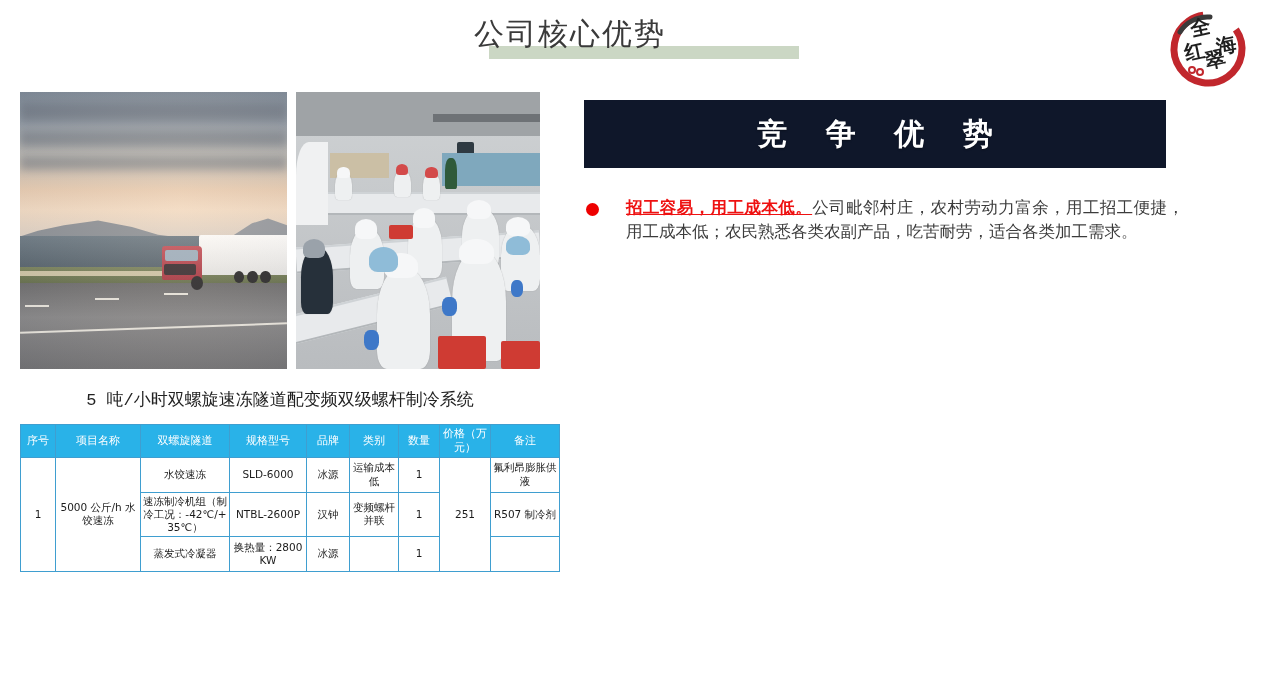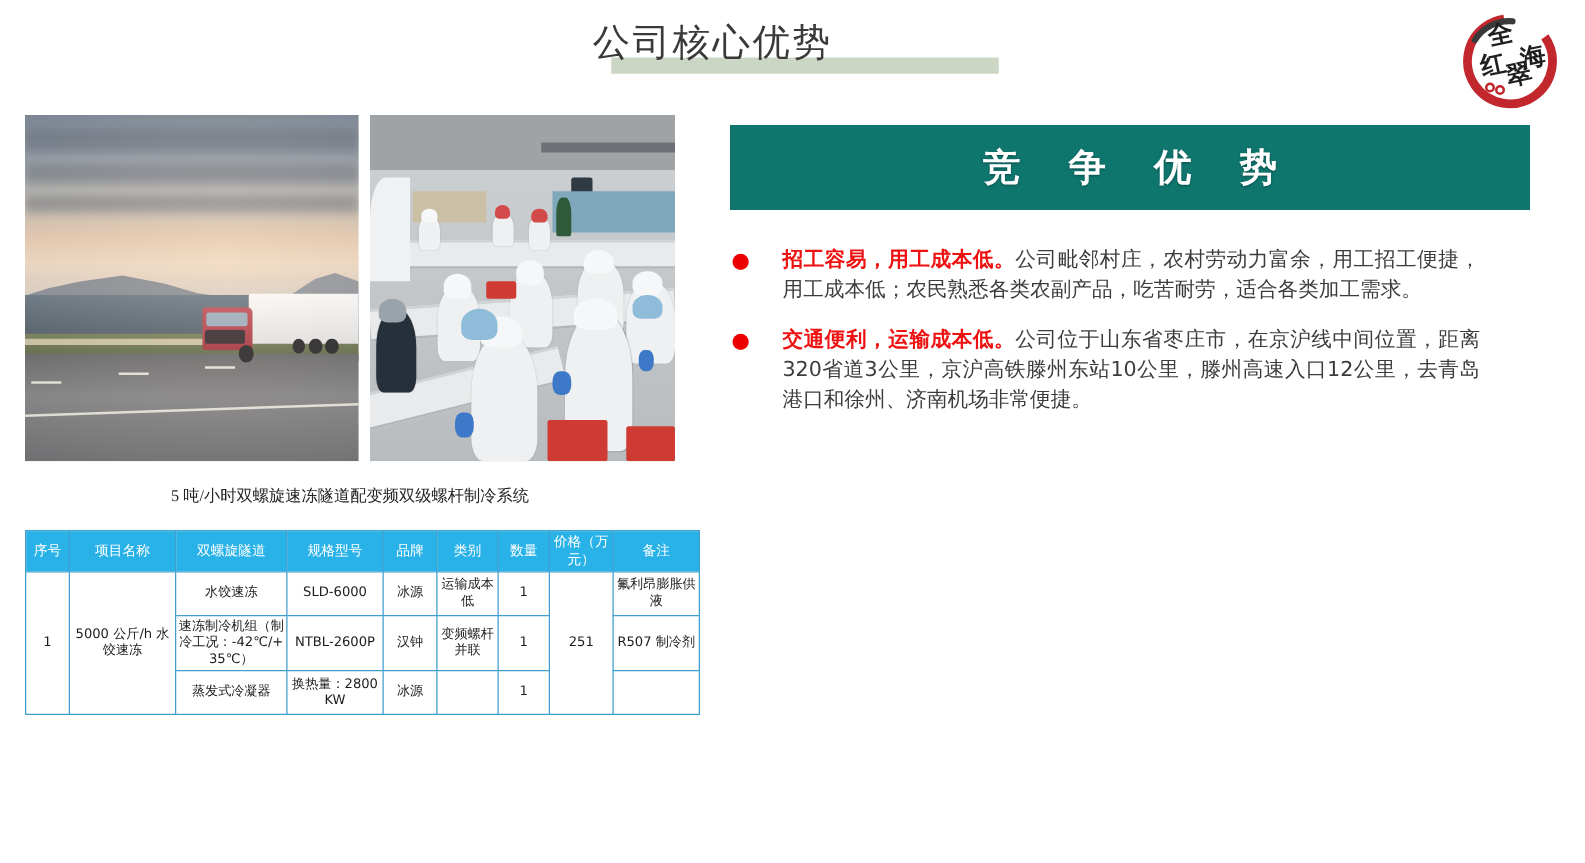--- a/index.html
+++ b/index.html
@@ -59,58 +59,58 @@
   .hat{position:absolute;background:#f6f7f8;border-radius:50% 50% 30% 30%;}
   .hat.red{background:#d34a4a;}
   .hat.blue{background:#7fb2d6;}
   .glove{position:absolute;background:#3e78c8;border-radius:40%;}
   .crate{position:absolute;background:#cf3b33;border-radius:2px;}
   .pl-dark{position:absolute;background:#6e7276;}
   .pl-screen{position:absolute;background:#2f3a42;border-radius:2px;}
 
   .photo-caption{
     position:absolute;left:20px;top:388px;width:520px;text-align:center;
-    font-size:13px;color:#222;font-family:Liberation Serif, serif;
+    font-size:17px;color:#222;font-family:Liberation Mono, monospace;
   }
   
   .spec-table{
     position:absolute;left:20px;top:424px;width:516px;
     border-collapse:collapse;table-layout:fixed;
     font-size:10.5px;color:#1b1b1b;
   }
   .spec-table th,.spec-table td{
     border:1px solid #3f9ed0;text-align:center;vertical-align:middle;
     padding:2px 1px;line-height:1.25;word-break:break-all;
   }
   .spec-table thead th{
     background:#29b2e8;color:#ffffff;font-weight:normal;height:26px;font-size:11px;
   }
   .spec-table td{background:#ffffff;height:30px;}
   .c0{width:32px}.c1{width:82px}.c2{width:86px}.c3{width:74px}
   .c4{width:40px}.c5{width:46px}.c6{width:38px}.c7{width:48px}.c8{width:66px}
   
   .adv-box{
-    position:absolute;left:584px;top:100px;width:640px;height:68px;
-    background:#0f766e;display:flex;align-items:center;justify-content:center;
+    position:absolute;left:584px;top:100px;width:582px;height:68px;
+    background:#0f172a;display:flex;align-items:center;justify-content:center;
   }
   .adv-box span{
     color:#ffffff;font-size:30px;letter-spacing:14px;text-indent:14px;font-weight:bold;
     text-shadow:0 1px 2px rgba(0,0,0,.35);
   }
   .bullets{position:absolute;left:584px;top:196px;width:600px;}
   .bullet{position:relative;padding-left:42px;margin-bottom:16px;}
   .dot{
     position:absolute;left:2px;top:7px;width:13px;height:13px;border-radius:50%;
     background:#ee0000;
   }
   .btext{
     font-size:16.5px;line-height:1.46;color:#3c3c3c;text-align:justify;
     font-family:"DejaVu Sans","Liberation Sans",sans-serif;
   }
-  .lead{color:#ee1111;font-weight:bold;}
+  .lead{color:#ee1111;font-weight:bold;text-decoration:underline;}
 </style>
 </head>
 <body>
 
 <div class="title-bar"></div>
 <div class="slide-title-wrap">
   <span class="slide-title">公司核心优势</span>
 </div>
 
 <div class="logo">
@@ -252,19 +252,13 @@
   <span>竞 争 优 势</span>
 </div>
 
 <div class="bullets">
   <div class="bullet">
     <span class="dot"></span>
     <div class="btext">
       <span class="lead">招工容易，用工成本低。</span><span>公司毗邻村庄，农村劳动力富余，用工招工便捷，用工成本低；农民熟悉各类农副产品，吃苦耐劳，适合各类加工需求。</span>
     </div>
   </div>
-  <div class="bullet">
-    <span class="dot"></span>
-    <div class="btext">
-      <span class="lead">交通便利，运输成本低。</span><span>公司位于山东省枣庄市，在京沪线中间位置，距离320省道3公里，京沪高铁滕州东站10公里，滕州高速入口12公里，去青岛港口和徐州、济南机场非常便捷。</span>
-    </div>
-  </div>
 </div>
 
 </body></html>

